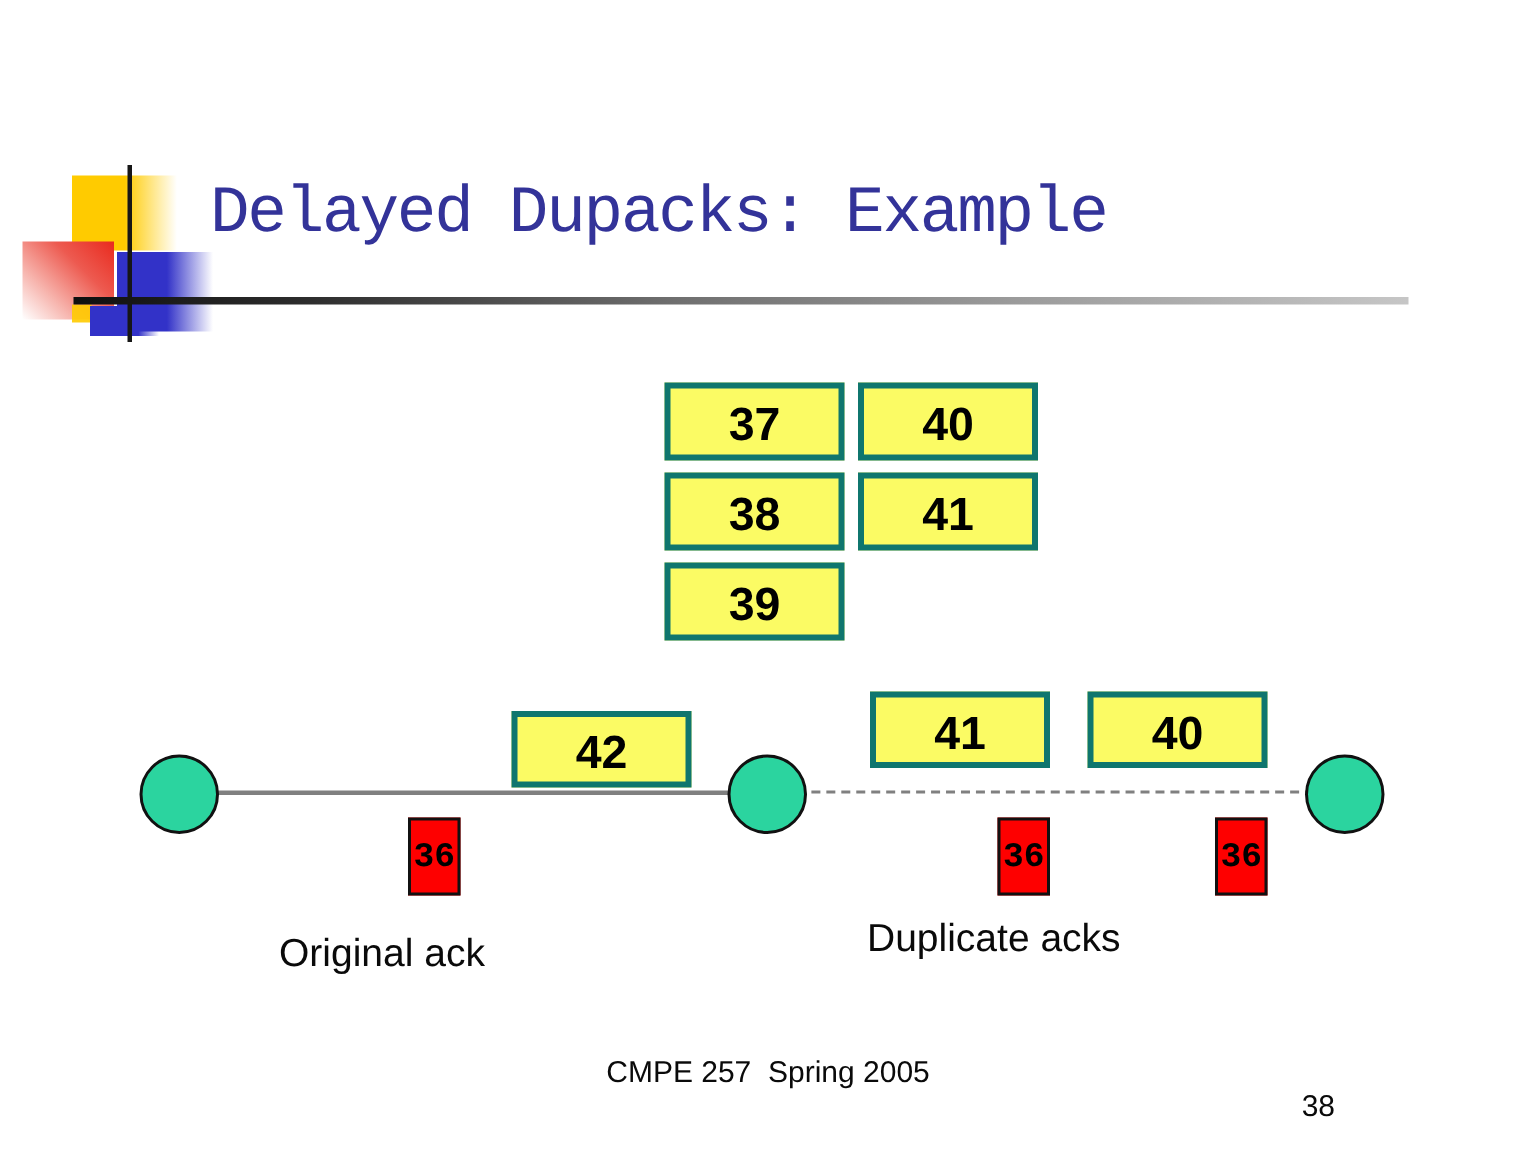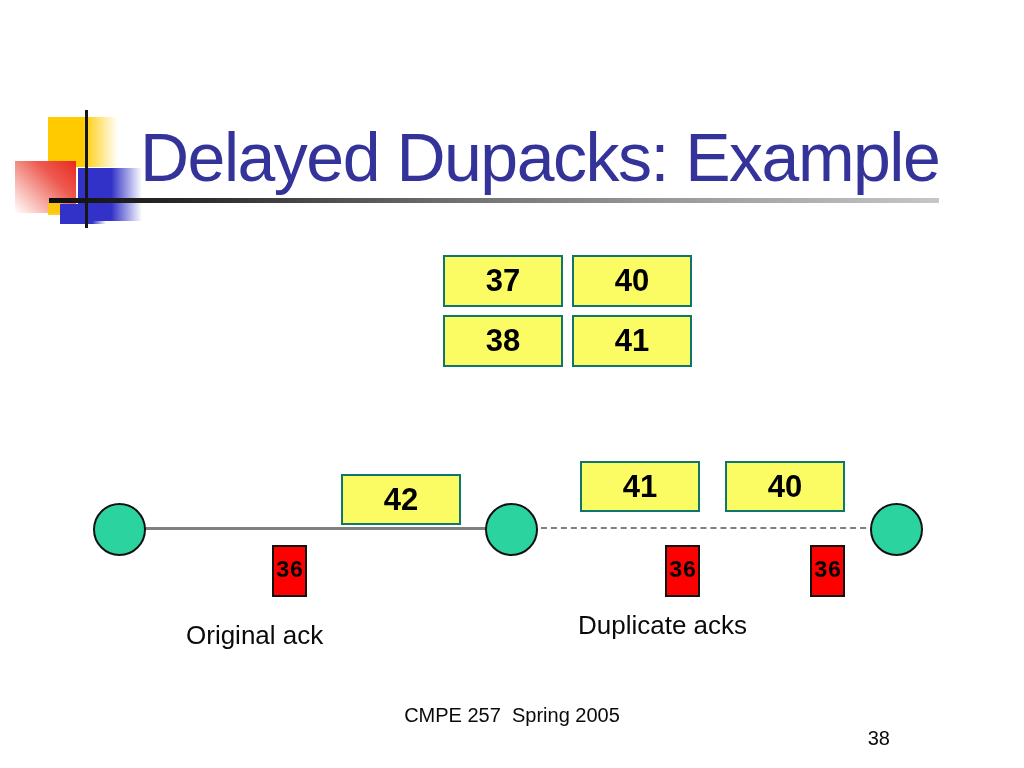--- a/index.html
+++ b/index.html
@@ -17,26 +17,26 @@
     background:linear-gradient(to right,#3232c8 0%,#3232c8 52%,rgba(50,50,200,0) 100%);z-index:3;}
   .acc-yellow-low{left:48px;top:203px;width:13px;height:12px;background:rgba(255,203,0,.9);z-index:2;}
   .acc-blue-low{left:60px;top:204px;width:46px;height:20px;
     background:linear-gradient(to right,#3232c8 0%,#3232c8 70%,rgba(50,50,200,0) 100%);z-index:3;}
   .acc-vline{left:85px;top:110px;width:3px;height:118px;background:#161616;z-index:5;}
   .title-rule{position:absolute;left:49px;top:198px;width:890px;height:5px;z-index:4;
     background:linear-gradient(to right,#0f0f0f 0%,#2e2e2e 18%,#6f6f6f 45%,#9a9a9a 70%,#c6c6c6 100%);}
   
   .title{
     position:absolute;left:140px;top:118px;margin:0;z-index:6;
-    font-size:68px;font-weight:400;letter-spacing:-1.5px;color:var(--title,#333399);white-space:nowrap;
+    font-size:44px;font-weight:400;letter-spacing:-1.5px;color:var(--title,#333399);white-space:nowrap;font-family:Liberation Mono, monospace;
   }
   
   .pkt{
     position:absolute;width:120px;height:52px;box-sizing:border-box;
-    background:var(--packet_fill,#fbfb64);border:2px solid #0f766e;
+    background:var(--packet_fill,#fbfb64);border:4px solid #0f766e;
     color:#000;font-size:31px;font-weight:700;text-align:center;line-height:48px;z-index:4;
   }
   .p37{left:443px;top:255px;} .p40t{left:572px;top:255px;}
   .p38{left:443px;top:315px;} .p41t{left:572px;top:315px;}
   .p39{left:443px;top:375px;}
   .p43{left:187px;top:461px;height:51px;} .p42{left:341px;top:461px;height:51px;margin-top:13px;}
   .p41b{left:580px;top:461px;height:51px;} .p40b{left:725px;top:461px;height:51px;}
   
   .link-solid{position:absolute;left:119px;top:527px;width:392px;height:3px;
     background:var(--solid_link,#808080);z-index:1;}
@@ -72,20 +72,21 @@
   <div class="acc acc-blue-low"></div>
   <div class="acc acc-vline"></div>
   <div class="title-rule"></div>
 
   <h1 class="title">Delayed Dupacks: Example</h1>
 
   <div class="pkt p37">37</div>
   <div class="pkt p40t">40</div>
   <div class="pkt p38">38</div>
   <div class="pkt p41t">41</div>
+  <div class="pkt p39">39</div>
 
   <div class="link-solid"></div>
   <div class="link-dashed"></div>
 
   <div class="pkt p42">42</div>
 
   <div class="pkt p41b">41</div>
   <div class="pkt p40b">40</div>
 
   <div class="node n1"></div>

